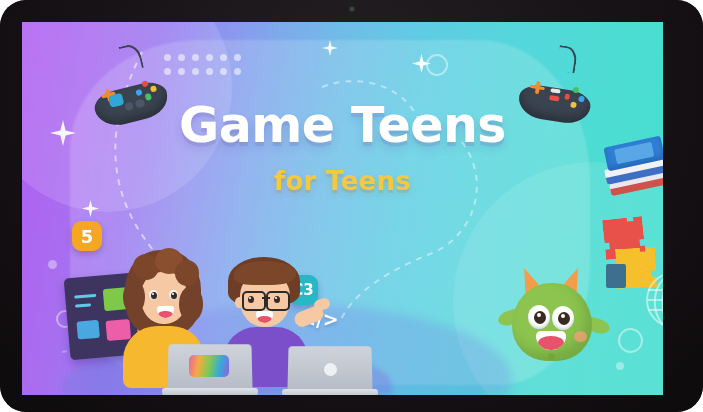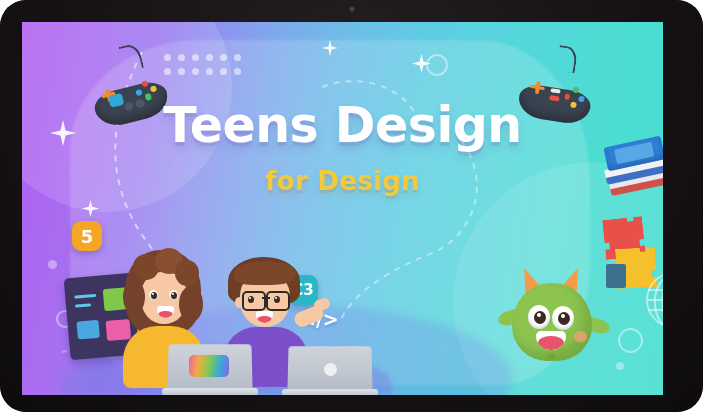--- a/index.html
+++ b/index.html
@@ -257,22 +257,22 @@
       <div class="pupil" style="left:56px;top:47px;width:12px;height:13px;"></div>
 
       <div class="mouth" style="left:34px;top:66px;width:30px;height:19px;">
         <div class="tongue"></div>
       </div>
       <div class="blush" style="left:72px;top:66px;width:13px;height:11px;"></div>
       <div class="dotc" style="left:46px;top:88px;width:7px;height:7px;background:rgba(110,165,60,.8);"></div>
     </div>
 
     <div class="title-wrap">
-      <div class="title">Teens Design</div>
-      <div class="subtitle">for Design</div>
+      <div class="title">Game Teens</div>
+      <div class="subtitle">for Teens</div>
     </div>
 
     <div class="badge" style="left:50px;top:199px;width:30px;height:30px;background:#f5a623;font-size:18px;">
       <span>5</span>
     </div>
 
     <div class="badge" style="left:266px;top:253px;width:30px;height:30px;background:#27b7c6;font-size:15px;">
       <span>C3</span>
     </div>
 

